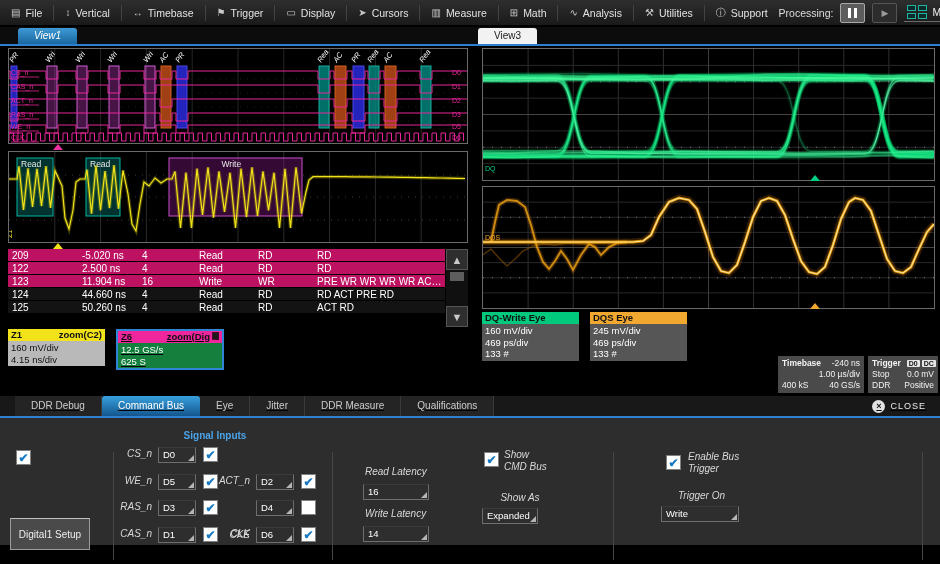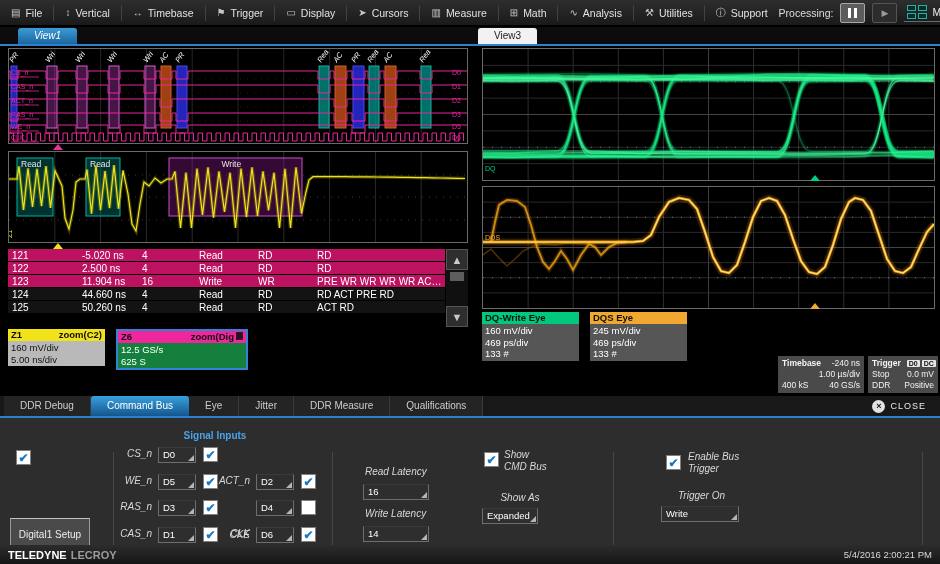--- a/index.html
+++ b/index.html
@@ -60,37 +60,37 @@
   .sthumb { height:9px; margin:2px 4px; background:#5d5d5d; }
   .strack { flex:1; }
   
   .desc { position:absolute; width:97px; font-size:9.5px; }
   .desc .dhead { height:12px; line-height:12px; padding:0 3px; color:#101010; font-weight:bold;
     display:flex; justify-content:space-between; align-items:center; }
   .desc .dbody { padding:1px 3px; }
   .desc .dbody div { line-height:11.5px; }
   #desc-z1 .dhead { background:#f2e21a; }
   #desc-z1 .dbody { background:#b9b9b9; color:#111; }
-  #desc-z6 { border:2px solid #2f84d6; width:132px; }
+  #desc-z6 { border:2px solid #2f84d6; width:108px;text-decoration:underline; }
   #desc-z6 .dhead { background:#f0269c; }
   #desc-z6 .dbody { background:#15803d; color:#fff; }
   .digicon { display:inline-block; width:7px; height:8px; background:#1a1a1a; border:1px solid #550030; margin-left:2px; }
   #desc-dq .dhead { background:#00c87c; }
   #desc-dqs .dhead { background:#f0a830; }
   #desc-dq .dbody, #desc-dqs .dbody { background:#565656; color:#fff; }
   
   .infobox { position:absolute; background:#4a4a4a; color:#f2f2f2; font-size:8.5px; padding:2px 4px; }
   .infobox .irow { display:flex; justify-content:space-between; line-height:11px; gap:4px; }
   .infobox .ttl { font-weight:bold; }
   .badge { background:#e6e6e6; color:#111; font-size:7px; font-weight:bold; padding:0 2px;
     line-height:9px; border-radius:1px; margin-left:2px; }
   
   #dialog { position:absolute; left:0; top:396px; width:940px; height:149px; background:#2d2d2d; }
   #dlg-tabs { position:absolute; left:0; top:0; width:940px; height:22px; background:#181818;
-    border-bottom:2px solid #2e7fd0; display:flex; align-items:flex-end; padding-left:4px; }
+    border-bottom:2px solid #2e7fd0; display:flex; align-items:flex-end; padding-left:15px;text-decoration:underline; }
   .dtab { height:20px; line-height:20px; padding:0 16px; font-size:10px; color:#ccc; background:#242424;
     border-right:1px solid #3a3a3a; }
   .dtab.sel { background:linear-gradient(#38a0de,#14568d); color:#fff; border-radius:3px 3px 0 0; border-right:none; }
   #close-btn { margin-left:auto; margin-right:14px; display:flex; align-items:center; gap:5px; height:20px; }
   #close-btn .cc { width:13px; height:13px; border-radius:50%; background:#e2e2e2; color:#111;
     font-size:9px; line-height:13px; text-align:center; font-weight:bold; }
   #close-btn .cl { color:#e8e8e8; font-size:9px; letter-spacing:1px; }
   .vdiv { position:absolute; width:1px; background:#464646; top:34px; height:108px; }
   .ilabel { position:absolute; color:#d8d8d8; font-size:10px; font-style:italic; line-height:12px; }
   .sectitle { position:absolute; color:#4aa3e8; font-size:10px; font-weight:bold; }
@@ -289,21 +289,21 @@
         <text x="212.5" y="15" fill="#e8e8e8" font-size="8.5">Write</text>
         <path d="M0,27.0 L8,27.0 L10,14.4 L14.5,58.0 L19,16.4 L23.5,55.0 L28,16.8 L32.5,54.1 L37,14.1 L41.5,55.9 L46,18.7 L53,34.0 L56,66.0 L60,77.0 L64,58.0 L67,30.0 L71,27.0 L76,27.0 L78,17.5 L82.5,61.7 L87,13.5 L91.5,58.3 L96,19.0 L100.5,56.1 L105,13.1 L109.5,56.7 L114,18.4 L119,42.0 L123,72.0 L127,79.0 L131,52.0 L135,30.0 L140,34.0 L146,26.0 L152,31.0 L158,27.0 L163,27.0 L166,19.4 L171.5,76.0 L177,20.6 L182.5,76.0 L188,16.6 L193.5,62.9 L199,15.4 L204.5,65.7 L210,19.4 L215.5,59.9 L221,20.7 L226.5,76.0 L232,16.6 L237.5,65.1 L243,15.3 L248.5,64.0 L254,19.4 L259.5,58.3 L265,20.7 L270.5,76.0 L276,16.7 L281.5,76.0 L287,15.3 L292.5,61.5 L297,40.0 L300,28.0 L304,24.7 L312,24.7 L320,24.7 L328,24.7 L336,24.7 L344,24.8 L352,24.8 L360,24.9 L368,25.0 L376,25.1 L384,25.2 L392,25.3 L400,25.4 L408,25.6 L416,25.7 L424,25.9 L432,26.0 L440,26.2 L448,26.3 L456,26.5" fill="none" stroke="rgba(240,230,0,0.25)" stroke-width="3.5"></path>
         <path d="M0,27.0 L8,27.0 L10,14.4 L14.5,58.0 L19,16.4 L23.5,55.0 L28,16.8 L32.5,54.1 L37,14.1 L41.5,55.9 L46,18.7 L53,34.0 L56,66.0 L60,77.0 L64,58.0 L67,30.0 L71,27.0 L76,27.0 L78,17.5 L82.5,61.7 L87,13.5 L91.5,58.3 L96,19.0 L100.5,56.1 L105,13.1 L109.5,56.7 L114,18.4 L119,42.0 L123,72.0 L127,79.0 L131,52.0 L135,30.0 L140,34.0 L146,26.0 L152,31.0 L158,27.0 L163,27.0 L166,19.4 L171.5,76.0 L177,20.6 L182.5,76.0 L188,16.6 L193.5,62.9 L199,15.4 L204.5,65.7 L210,19.4 L215.5,59.9 L221,20.7 L226.5,76.0 L232,16.6 L237.5,65.1 L243,15.3 L248.5,64.0 L254,19.4 L259.5,58.3 L265,20.7 L270.5,76.0 L276,16.7 L281.5,76.0 L287,15.3 L292.5,61.5 L297,40.0 L300,28.0 L304,24.7 L312,24.7 L320,24.7 L328,24.7 L336,24.7 L344,24.8 L352,24.8 L360,24.9 L368,25.0 L376,25.1 L384,25.2 L392,25.3 L400,25.4 L408,25.6 L416,25.7 L424,25.9 L432,26.0 L440,26.2 L448,26.3 L456,26.5" fill="none" stroke="#f2e21a" stroke-width="1.2"></path>
         <text x="3" y="86" fill="#f2e21a" font-size="7" transform="rotate(-90 3 86)">Z1</text>
       </svg>
     <div class="marker up" style="left:53px;top:195px;color:#f2e21a"></div>
 
     <div id="cmdtable">
       <div id="cmdtable-grid">
           <div class="trow hl">
-            <div>121</div>
+            <div>209</div>
             <div>-5.020 ns</div>
             <div>4</div>
             <div>Read</div>
             <div>RD</div>
             <div>RD</div>
           </div>
           <div class="trow hl">
             <div>122</div>
             <div>2.500 ns</div>
             <div>4</div>
@@ -344,21 +344,21 @@
       </div>
     </div>
 
     <div class="desc" id="desc-z1" style="left:8px;top:281px">
       <div class="dhead">
           <span>Z1</span>
           <span>zoom(C2)</span>
         </div>
       <div class="dbody">
           <div>160 mV/div</div>
-          <div>5.00 ns/div</div>
+          <div>4.15 ns/div</div>
         </div>
     </div>
     <div class="desc" id="desc-z6" style="left:116px;top:281px">
       <div class="dhead">
           <span>Z6</span>
         <span><span>zoom(Dig</span><span class="digicon"></span></span>
         </div>
       <div class="dbody">
           <div>12.5 GS/s</div>
           <div>625 S</div>
@@ -624,19 +624,13 @@
           <div>Enable Bus</div>
           <div>Trigger</div>
         </div>
       <div class="ilabel" style="left:678px;top:72px">Trigger On</div>
       <div class="dd" style="left:661px;top:88px;width:78px">
         <span>Write</span><span class="ddt"></span>
       </div>
     </div>
   </div>
 
-  <div id="footer">
-    <span id="brand">
-      <span>TELEDYNE</span><span class="lt">LECROY</span>
-    </span>
-    <span id="clock">5/4/2016 2:00:21 PM</span>
-  </div>
 </div>
 
 </body></html>

